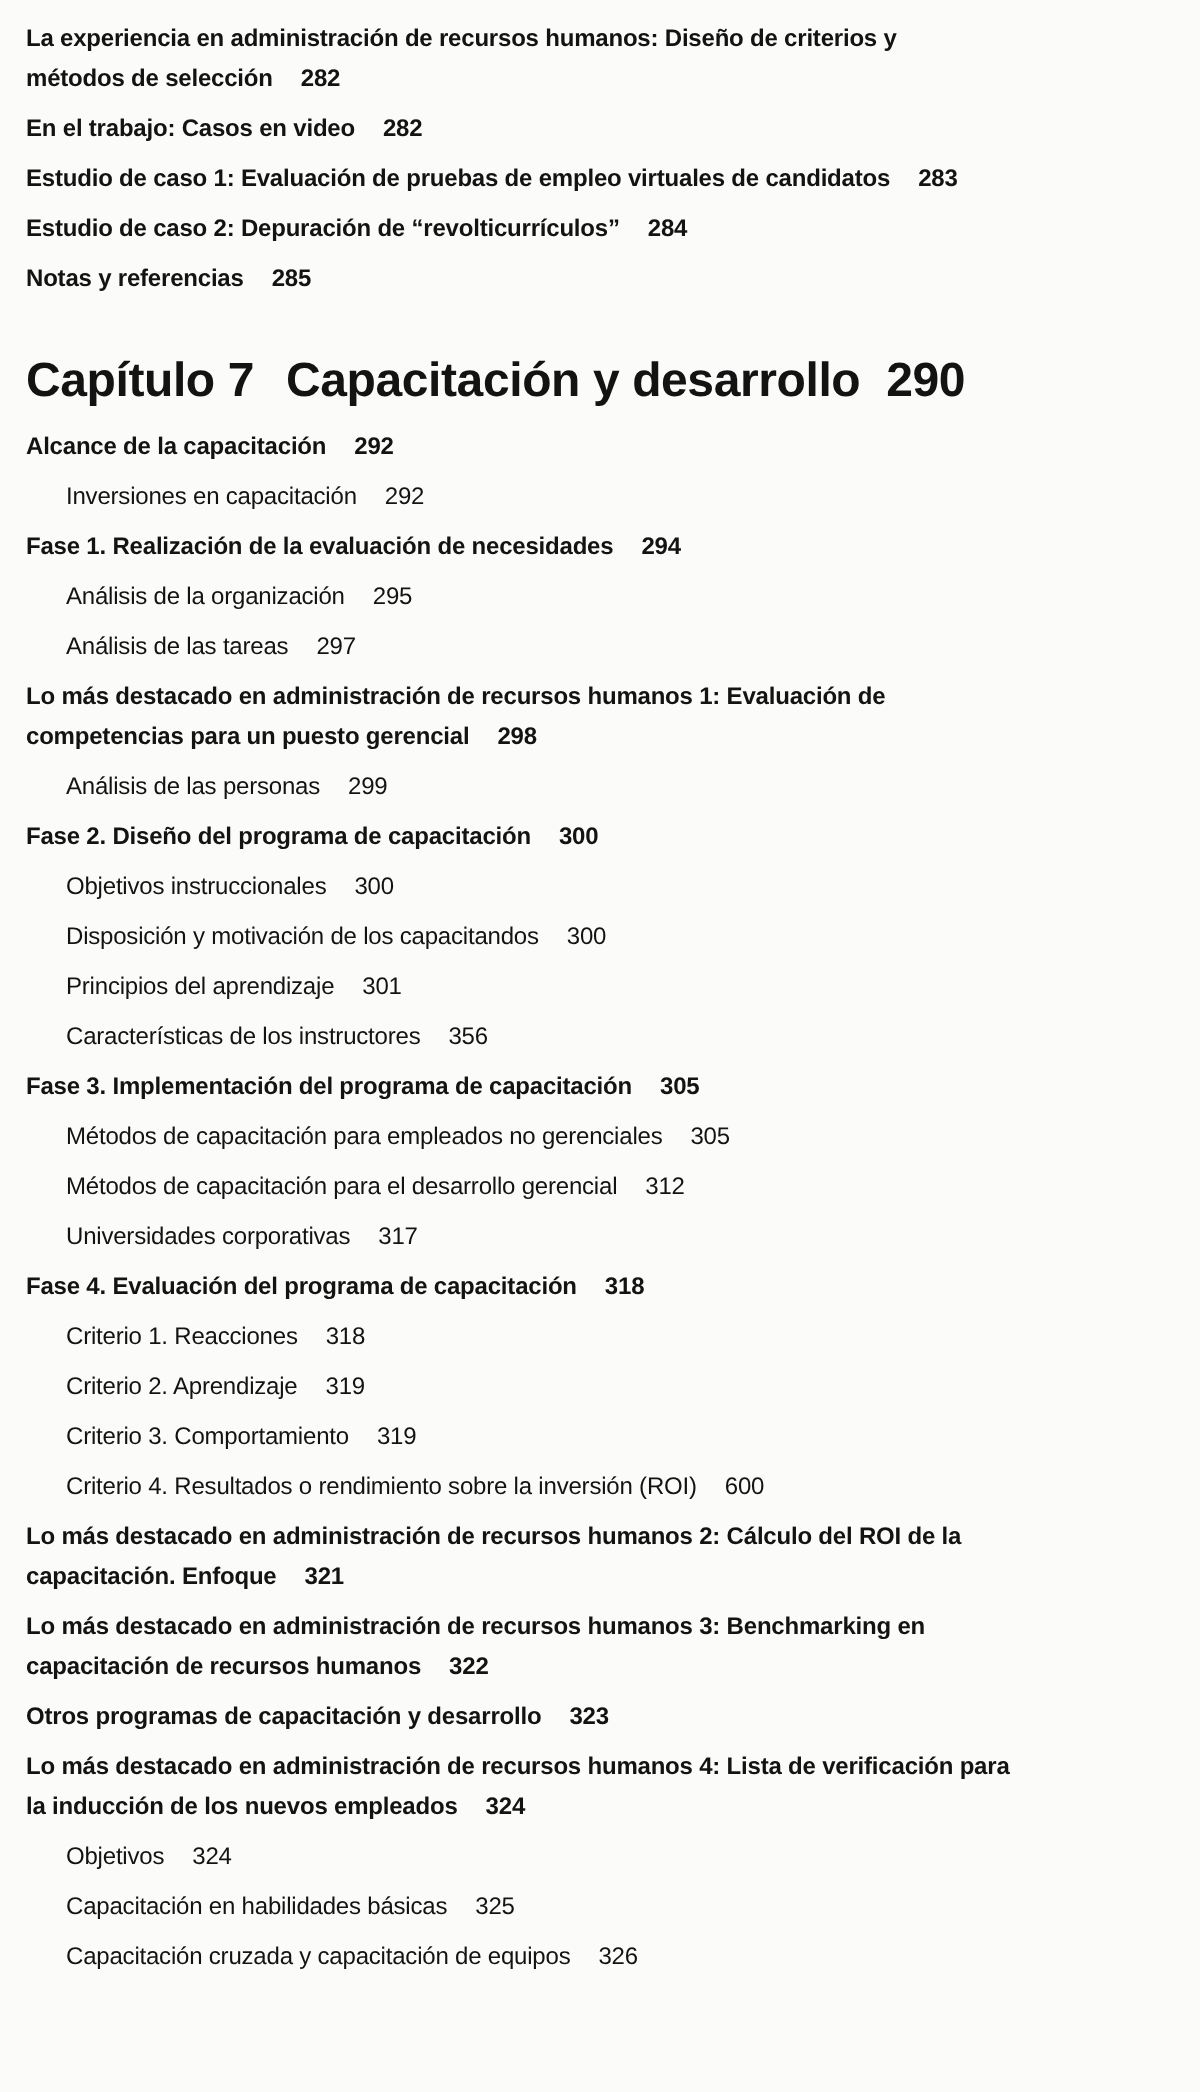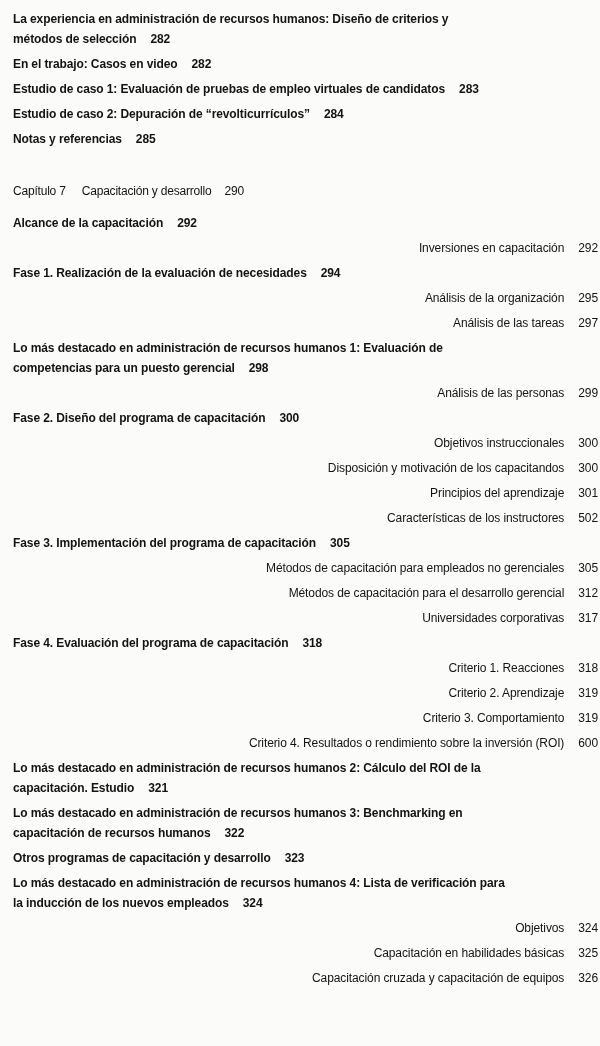--- a/index.html
+++ b/index.html
@@ -6,24 +6,24 @@
   .page{
     width:600px;height:1046px;box-sizing:border-box;
     background:#fbfbf9;color:#131313;
     font-family:"Liberation Sans",sans-serif;
     padding:9px 2px 0 13px;overflow:hidden;
   }
   .entry{
     font-size:12px;line-height:20px;font-weight:700;
     letter-spacing:-0.1px;margin:0 0 5px 0;
   }
-  .entry.sub{font-weight:400;padding-left:20px;text-align:right;}
+  .entry.sub{font-weight:400;padding-left:20px;}
   .pg{margin-left:14px;}
   .chapter{
-    font-size:12px;line-height:24px;font-weight:400;
+    font-size:24px;line-height:24px;font-weight:700;
     letter-spacing:-0.2px;margin:30px 0 10px 0;
   }
   .chapter .chapter-title{margin-left:16px;}
   .chapter .pg{margin-left:13px;}
 </style>
 </head>
 <body>
 
 <div class="page">
 
@@ -55,41 +55,41 @@
   <p class="entry sub"><span>Análisis de las personas</span><span class="pg">299</span></p>
 
   <p class="entry"><span>Fase 2. Diseño del programa de capacitación</span><span class="pg">300</span></p>
 
   <p class="entry sub"><span>Objetivos instruccionales</span><span class="pg">300</span></p>
 
   <p class="entry sub"><span>Disposición y motivación de los capacitandos</span><span class="pg">300</span></p>
 
   <p class="entry sub"><span>Principios del aprendizaje</span><span class="pg">301</span></p>
 
-  <p class="entry sub"><span>Características de los instructores</span><span class="pg">502</span></p>
+  <p class="entry sub"><span>Características de los instructores</span><span class="pg">356</span></p>
 
   <p class="entry"><span>Fase 3. Implementación del programa de capacitación</span><span class="pg">305</span></p>
 
   <p class="entry sub"><span>Métodos de capacitación para empleados no gerenciales</span><span class="pg">305</span></p>
 
   <p class="entry sub"><span>Métodos de capacitación para el desarrollo gerencial</span><span class="pg">312</span></p>
 
   <p class="entry sub"><span>Universidades corporativas</span><span class="pg">317</span></p>
 
   <p class="entry"><span>Fase 4. Evaluación del programa de capacitación</span><span class="pg">318</span></p>
 
   <p class="entry sub"><span>Criterio 1. Reacciones</span><span class="pg">318</span></p>
 
   <p class="entry sub"><span>Criterio 2. Aprendizaje</span><span class="pg">319</span></p>
 
   <p class="entry sub"><span>Criterio 3. Comportamiento</span><span class="pg">319</span></p>
 
   <p class="entry sub"><span>Criterio 4. Resultados o rendimiento sobre la inversión (ROI)</span><span class="pg">600</span></p>
 
-  <p class="entry"><span>Lo más destacado en administración de recursos humanos 2: Cálculo del ROI de la</span><br><span>capacitación. Estudio</span><span class="pg">321</span></p>
+  <p class="entry"><span>Lo más destacado en administración de recursos humanos 2: Cálculo del ROI de la</span><br><span>capacitación. Enfoque</span><span class="pg">321</span></p>
 
   <p class="entry"><span>Lo más destacado en administración de recursos humanos 3: Benchmarking en</span><br><span>capacitación de recursos humanos</span><span class="pg">322</span></p>
 
   <p class="entry"><span>Otros programas de capacitación y desarrollo</span><span class="pg">323</span></p>
 
 
   <p class="entry"><span>Lo más destacado en administración de recursos humanos 4: Lista de verificación para</span><br><span>la inducción de los nuevos empleados</span><span class="pg">324</span></p>
 
   <p class="entry sub"><span>Objetivos</span><span class="pg">324</span></p>
 

